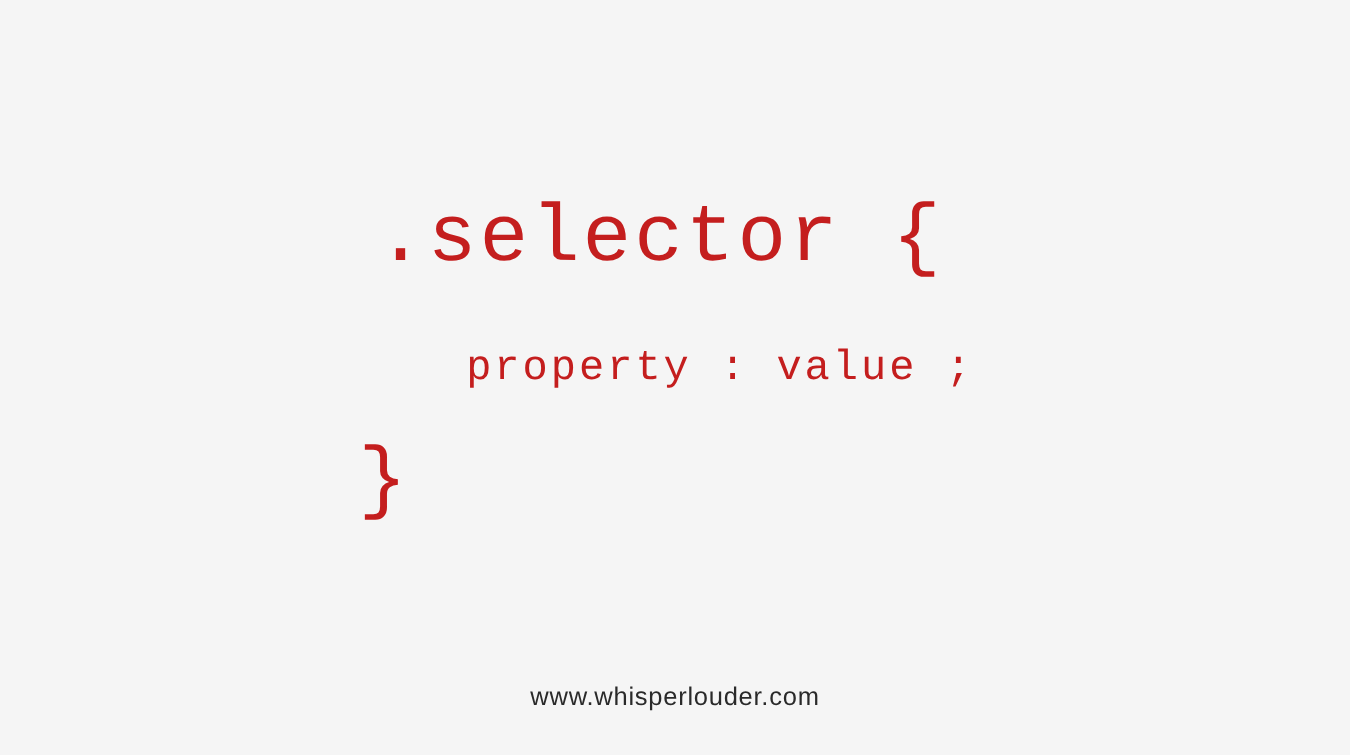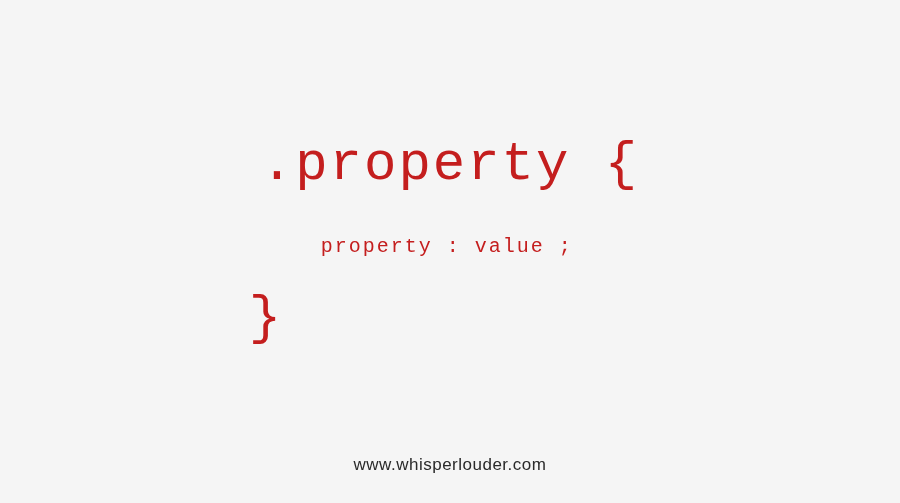--- a/index.html
+++ b/index.html
@@ -21,21 +21,21 @@
       transform: translate(-50%, -55%);
       color: #c41e1e;
     }
     .line-selector {
       font-size: 54px;
       font-weight: 300;
       letter-spacing: 2px;
       white-space: pre;
     }
     .line-property {
-      font-size: 20px;
+      font-size: 28px;
       font-weight: 300;
       letter-spacing: 2px;
       margin-top: 40px;
       margin-left: 60px;
       white-space: pre;
     }
     .line-close {
       font-size: 54px;
       font-weight: 300;
       letter-spacing: 2px;
@@ -50,18 +50,18 @@
       font-family: Arial, sans-serif;
       font-size: 17px;
       color: #2a2a2a;
       letter-spacing: 0.5px;
     }
   </style>
 </head>
 <body>
 
 <div class="content">
-  <div class="line-selector">.property {</div>
+  <div class="line-selector">.selector {</div>
   <div class="line-property">property : value ;</div>
   <div class="line-close">}</div>
 </div>
 
 <div class="footer">www.whisperlouder.com</div>
 
 </body></html>

